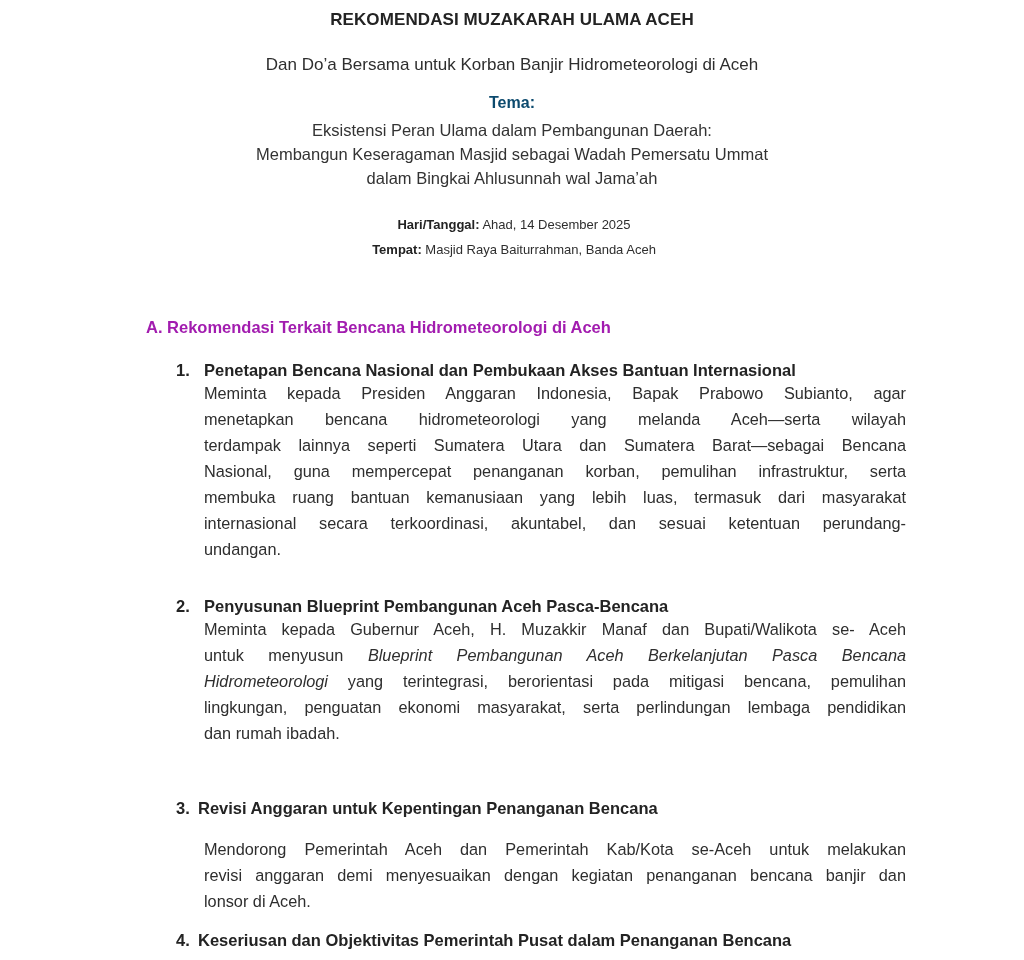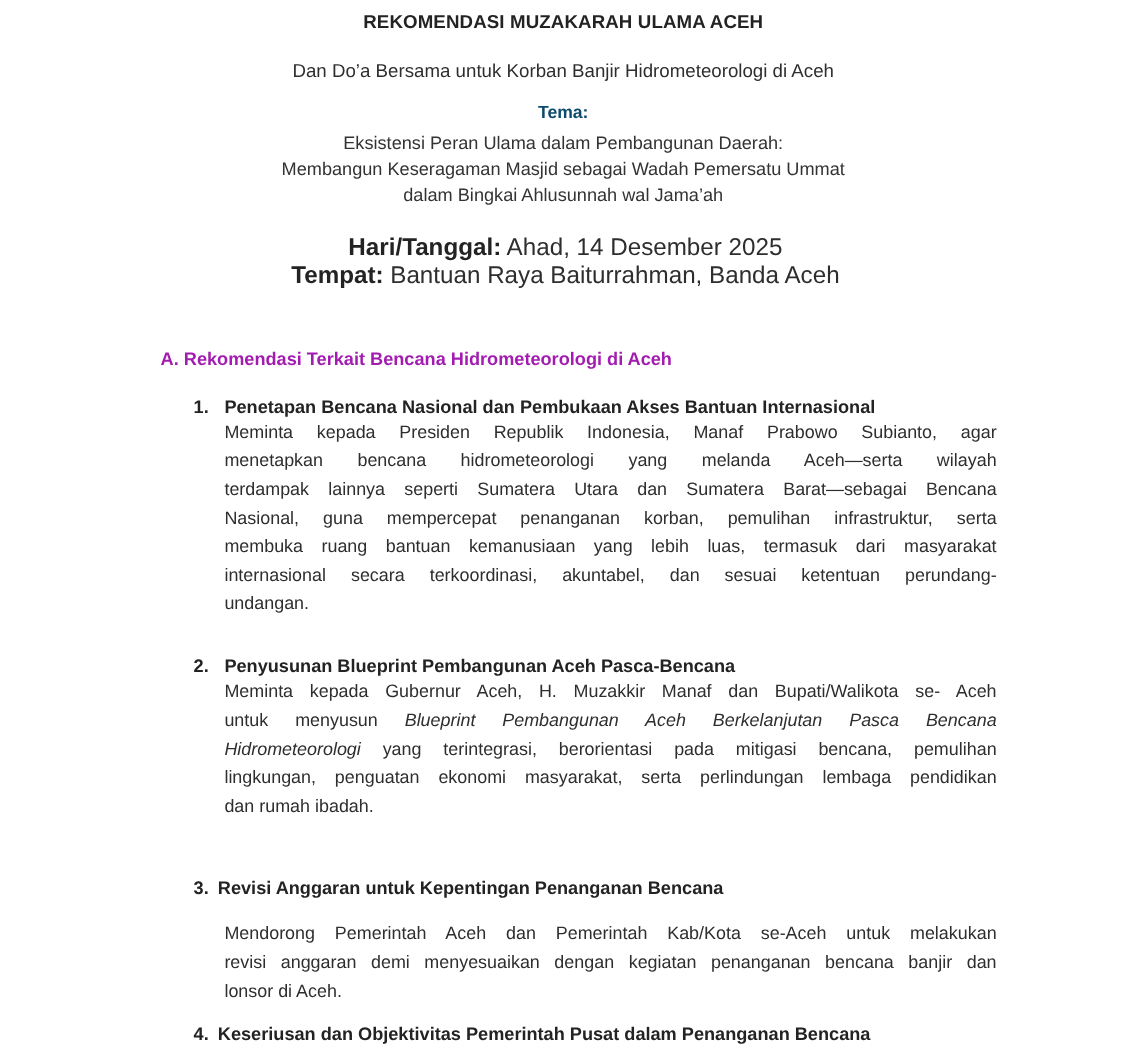--- a/index.html
+++ b/index.html
@@ -56,21 +56,21 @@
     text-align: center;
     font-size: 16.5px;
     line-height: 24px;
     color: #333;
   }
   .meta {
     position: absolute;
     top: 212px;
     left: 4px; right: 0;
     text-align: center;
-    font-size: 22px;
+    font-size: 13px;
     line-height: 25px;
     color: #2e2e2e;
   }
   .meta b { color: #232323; }
   .section-heading {
     position: absolute;
     top: 318px;
     left: 146px;
     font-weight: bold;
     font-size: 16.5px;
@@ -125,33 +125,33 @@
     <span class="line">Eksistensi Peran Ulama dalam Pembangunan Daerah:</span>
     <span class="line">Membangun Keseragaman Masjid sebagai Wadah Pemersatu Ummat</span>
     <span class="line">dalam Bingkai Ahlusunnah wal Jama’ah</span>
   </div>
 
   <div class="meta">
     <div>
       <b>Hari/Tanggal:</b><span> Ahad, 14 Desember 2025</span>
     </div>
     <div>
-      <b>Tempat:</b><span> Bantuan Raya Baiturrahman, Banda Aceh</span>
+      <b>Tempat:</b><span> Masjid Raya Baiturrahman, Banda Aceh</span>
     </div>
   </div>
 
   <div class="section-heading">A. Rekomendasi Terkait Bencana Hidrometeorologi di Aceh</div>
 
   <div class="item" id="item1">
     <div class="item-head">
       <span class="item-num">1.</span>
       <span>Penetapan Bencana Nasional dan Pembukaan Akses Bantuan Internasional</span>
     </div>
     <div class="item-body">
-      <span class="justify-line">Meminta kepada Presiden Republik Indonesia, Manaf Prabowo Subianto, agar</span>
+      <span class="justify-line">Meminta kepada Presiden Anggaran Indonesia, Bapak Prabowo Subianto, agar</span>
       <span class="justify-line">menetapkan bencana hidrometeorologi yang melanda Aceh—serta wilayah</span>
       <span class="justify-line">terdampak lainnya seperti Sumatera Utara dan Sumatera Barat—sebagai Bencana</span>
       <span class="justify-line">Nasional, guna mempercepat penanganan korban, pemulihan infrastruktur, serta</span>
       <span class="justify-line">membuka ruang bantuan kemanusiaan yang lebih luas, termasuk dari masyarakat</span>
       <span class="justify-line">internasional secara terkoordinasi, akuntabel, dan sesuai ketentuan perundang-</span>
       <span class="line">undangan.</span>
     </div>
   </div>
 
   <div class="item" id="item2">

